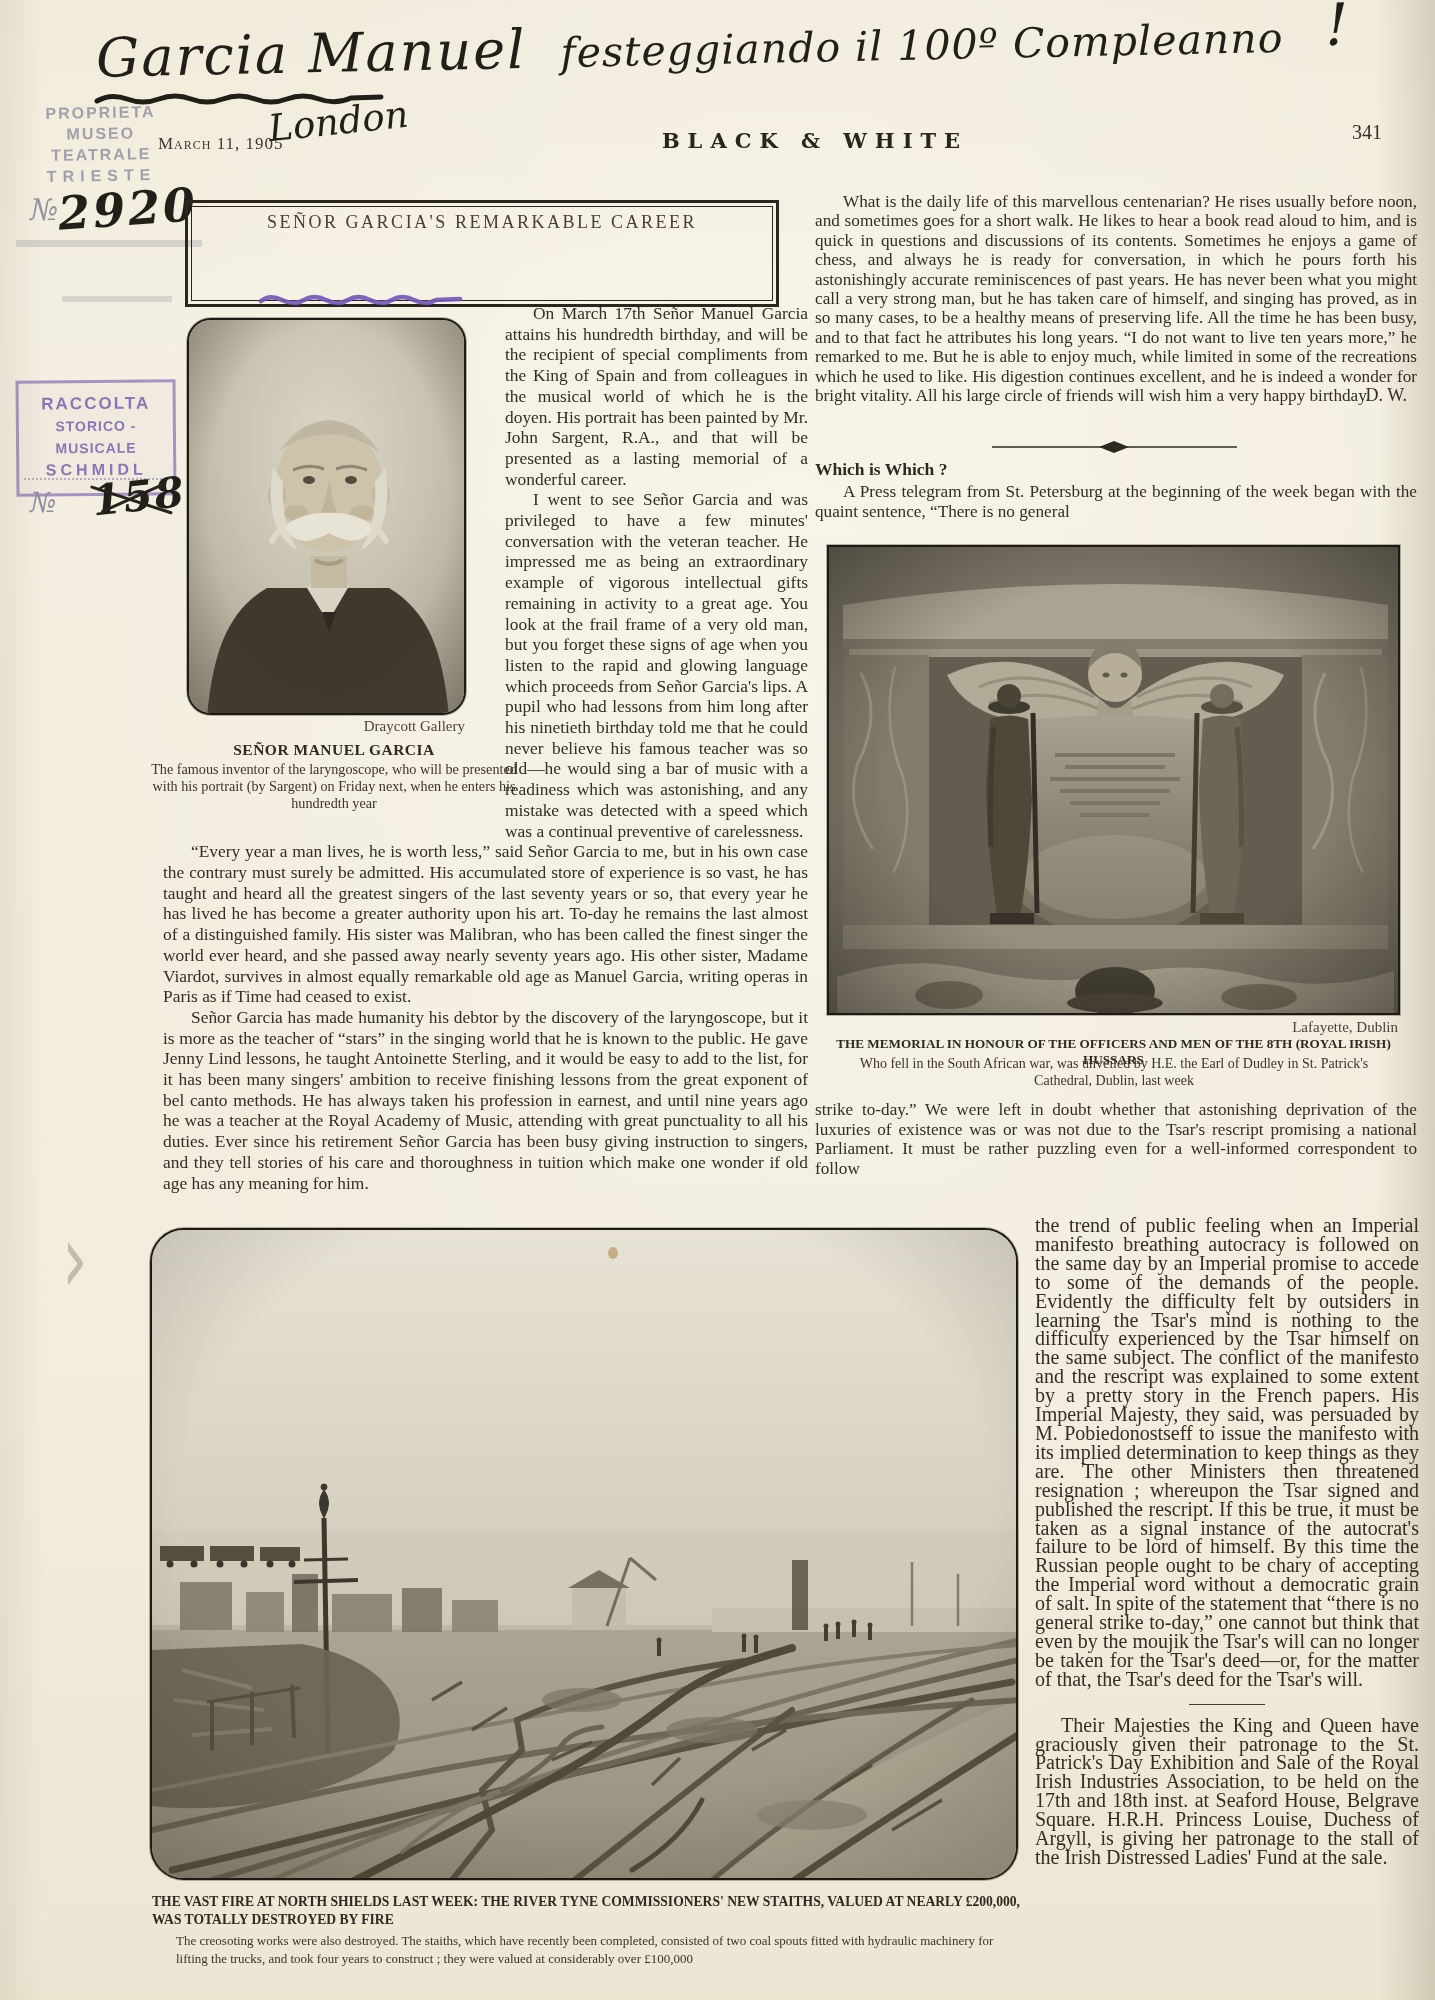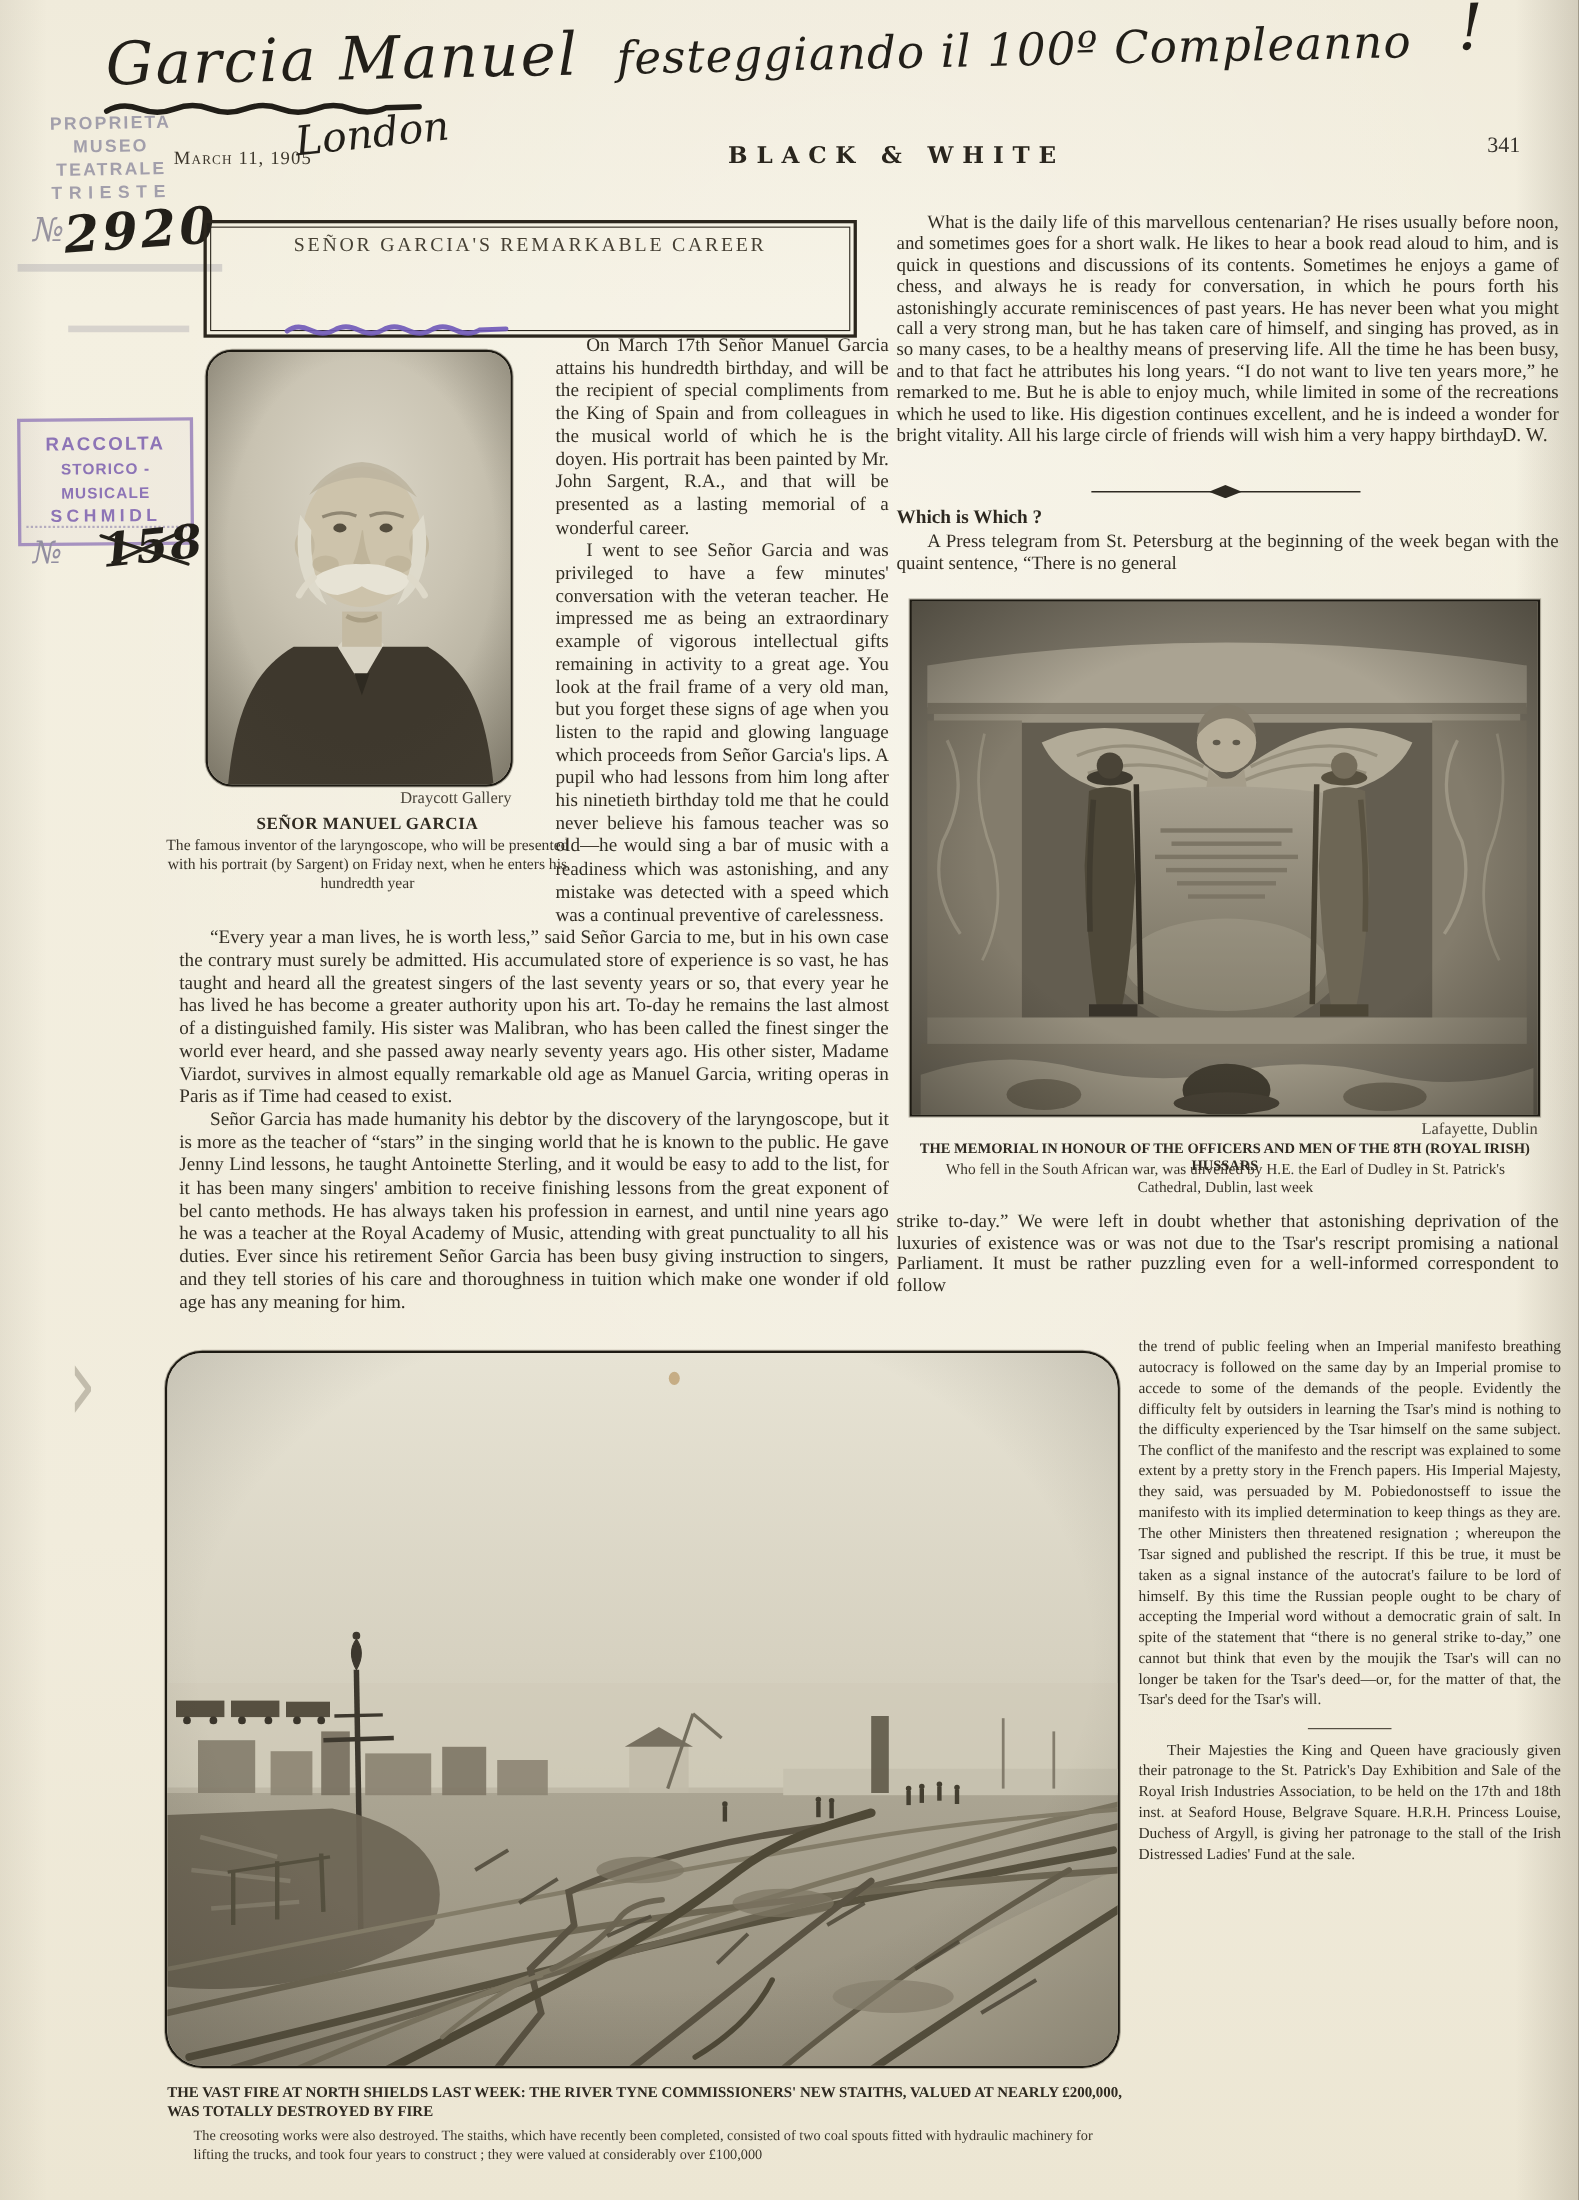--- a/index.html
+++ b/index.html
@@ -94,21 +94,21 @@
   .bodytext p { margin:0; text-indent:28px; }
   .left-article { left:163px; top:303px; width:645px; font-size:17.4px; line-height:20.7px; }
   .portrait-spacer { float:left; width:330px; height:518px; margin-right:12px; }
   .rc-para1 { left:815px; top:192px; width:602px; font-size:17.2px; line-height:19.4px; }
   .sig { text-align:right; margin-top:-19.4px; padding-right:10px; font-size:18px; }
   .divider { left:992px; top:441px; }
   .which-head { left:815px; top:459px; font-size:17.5px; font-weight:bold; color:#2d2820; }
   .rc-press { left:815px; top:482px; width:602px; font-size:17.2px; line-height:19.6px; }
   .rc-strike-wide { left:815px; top:1100px; width:602px; font-size:17.2px; line-height:19.6px; }
   .rc-strike-wide p { text-indent:0; }
-  .rc-narrow { left:1035px; top:1216px; width:384px; font-size:14px; line-height:18.9px; }
+  .rc-narrow { left:1035px; top:1216px; width:384px; font-size:20px; line-height:18.9px; }
   .rc-narrow p { margin:0; text-indent:0; }
   .rc-narrow p.indent { text-indent:26px; }
   .mini-divider { width:76px; border-top:1.6px solid #433d32; margin:15px auto 11px auto; }
 </style>
 </head>
 <body>
 
 <div class="page">
 
   <div class="abs hw hw-line">

